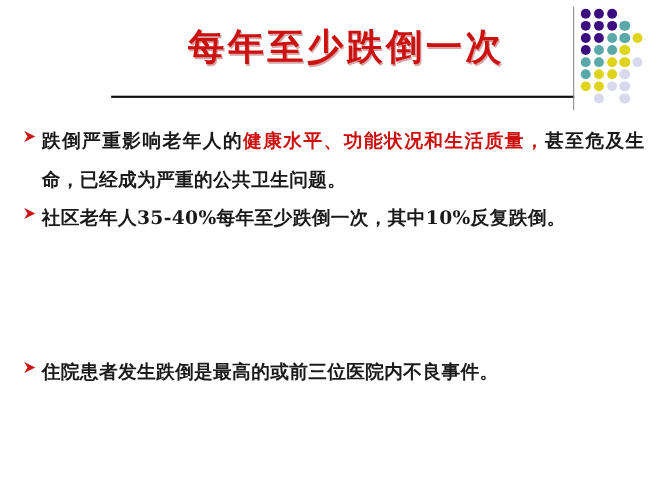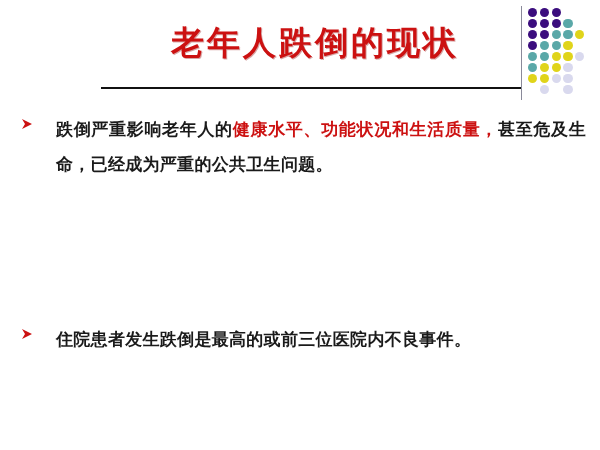--- a/index.html
+++ b/index.html
@@ -107,21 +107,21 @@
   }
   .bullet-marker {
     position: absolute;
     left: 0;
     top: 4px;
     width: 16px;
     height: 16px;
   }
   .bullet-text {
     display: block;
-    margin-left: 36px;
+    margin-left: 18px;
     font-family: "DejaVu Serif", "Liberation Serif", serif;
     font-size: 17px;
     font-weight: bold;
     color: #1a1a1a;
     line-height: 35px;
     letter-spacing: 0.3px;
     text-align: justify;
   }
   .bullet-text .hl { color: #cc1111; }
 
@@ -140,21 +140,21 @@
   }
 </style>
 </head>
 <body>
 
 <div class="slide">
 
   <div class="header">
 
 
-    <div class="slide-title">老年人跌倒的现状</div>
+    <div class="slide-title">每年至少跌倒一次</div>
 
     <div class="title-rule"></div>
     <div class="header-vrule"></div>
 
     <div class="dotgrid" id="dotgrid">
         <span class="dot" style="left: 0px; top: 0px; width: 9.2px; height: 9.2px; background: rgb(59, 13, 126);"></span>
         <span class="dot" style="left: 11.8px; top: 0px; width: 9.2px; height: 9.2px; background: rgb(59, 13, 126);"></span>
         <span class="dot" style="left: 23.6px; top: 0px; width: 9.2px; height: 9.2px; background: rgb(59, 13, 126);"></span>
         <span class="dot" style="left: 0px; top: 11px; width: 9.2px; height: 9.2px; background: rgb(59, 13, 126);"></span>
         <span class="dot" style="left: 11.8px; top: 11px; width: 9.2px; height: 9.2px; background: rgb(59, 13, 126);"></span>
@@ -191,20 +191,28 @@
 
     <div class="bullet" id="bullet-0">
       <span class="bullet-marker">
         <svg width="16" height="16" viewBox="0 0 16 16" xmlns="http://www.w3.org/2000/svg">
           <path d="M2 3 L12 8 L2 13 L5 8 Z" fill="#cc1111"></path>
         </svg>
       </span>
       <span class="bullet-text" id="bullet-text-0"><span>跌倒严重影响老年人的</span><span class="hl">健康水平、功能状况和生活质量，</span><span>甚至危及生命，已经成为严重的公共卫生问题。</span></span>
     </div>
 
+    <div class="bullet" id="bullet-1">
+      <span class="bullet-marker">
+        <svg width="16" height="16" viewBox="0 0 16 16" xmlns="http://www.w3.org/2000/svg">
+          <path d="M2 3 L12 8 L2 13 L5 8 Z" fill="#cc1111"></path>
+        </svg>
+      </span>
+      <span class="bullet-text" id="bullet-text-1"><span>社区老年人35-40%每年至少跌倒一次，其中10%反复跌倒。</span></span>
+    </div>
 
 
     <div class="bullet" id="bullet-3">
       <span class="bullet-marker">
         <svg width="16" height="16" viewBox="0 0 16 16" xmlns="http://www.w3.org/2000/svg">
           <path d="M2 3 L12 8 L2 13 L5 8 Z" fill="#cc1111"></path>
         </svg>
       </span>
       <span class="bullet-text" id="bullet-text-3"><span>住院患者发生跌倒是最高的或前三位医院内不良事件。</span></span>
     </div>

